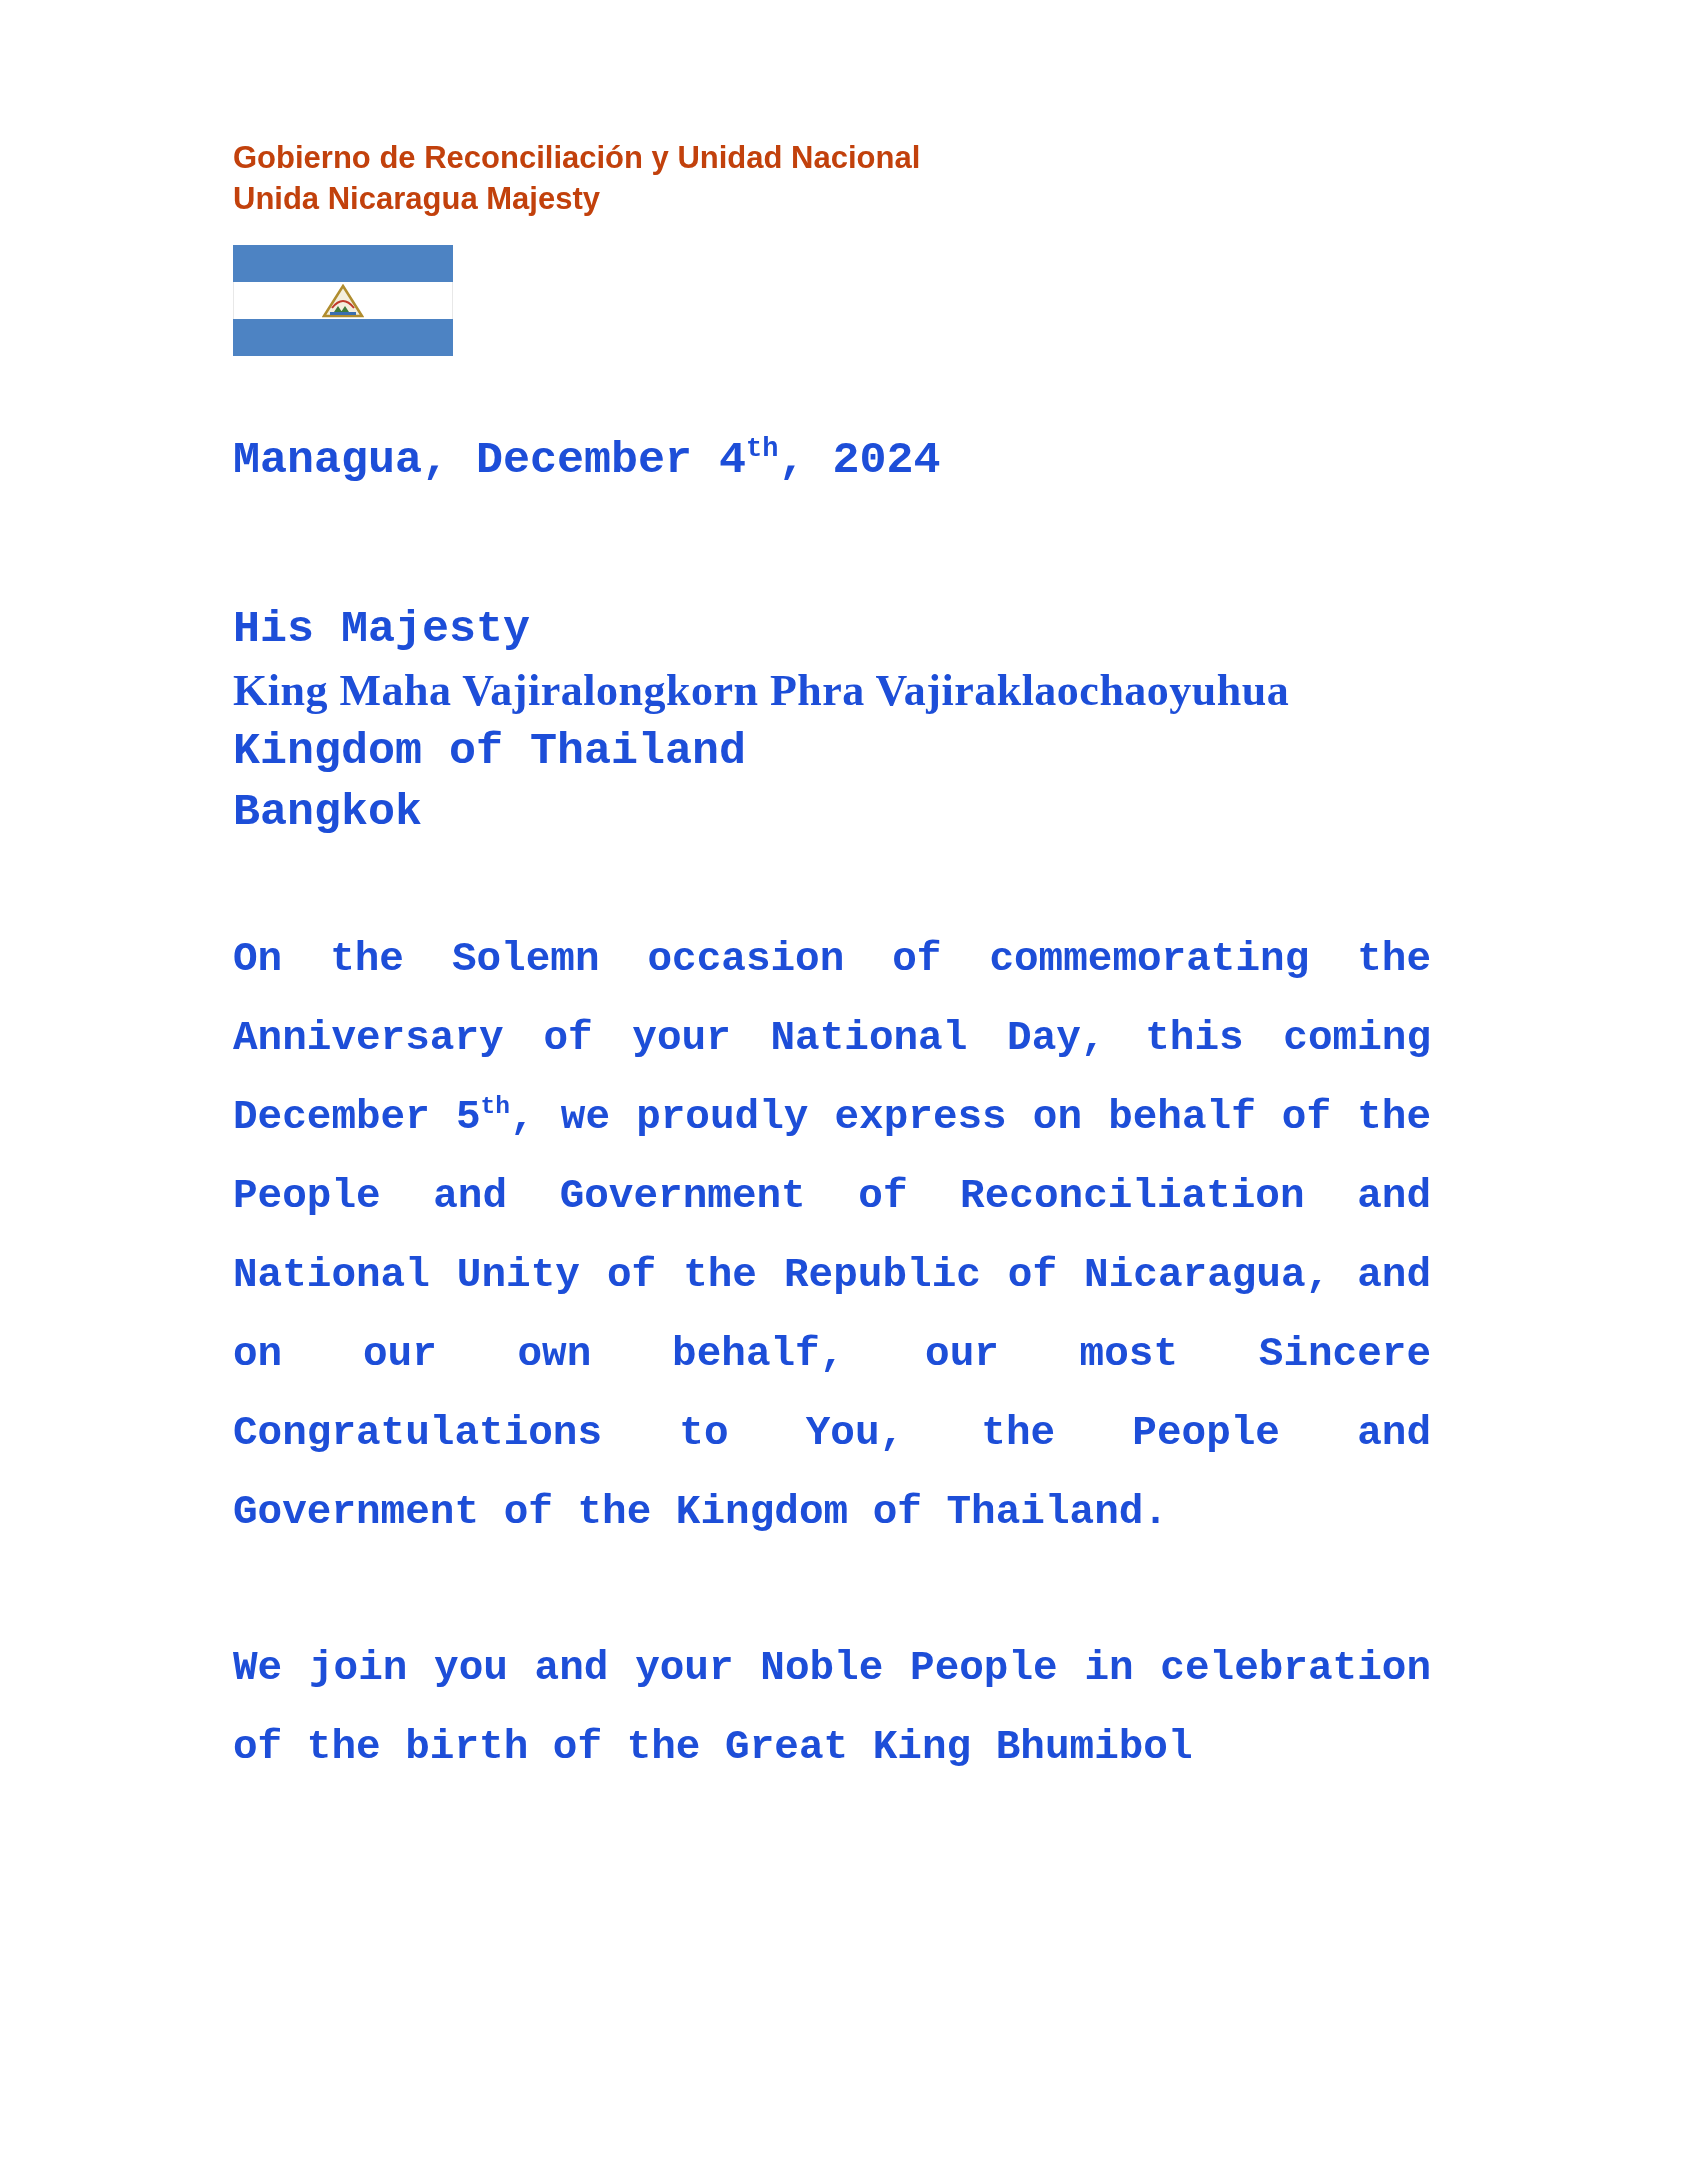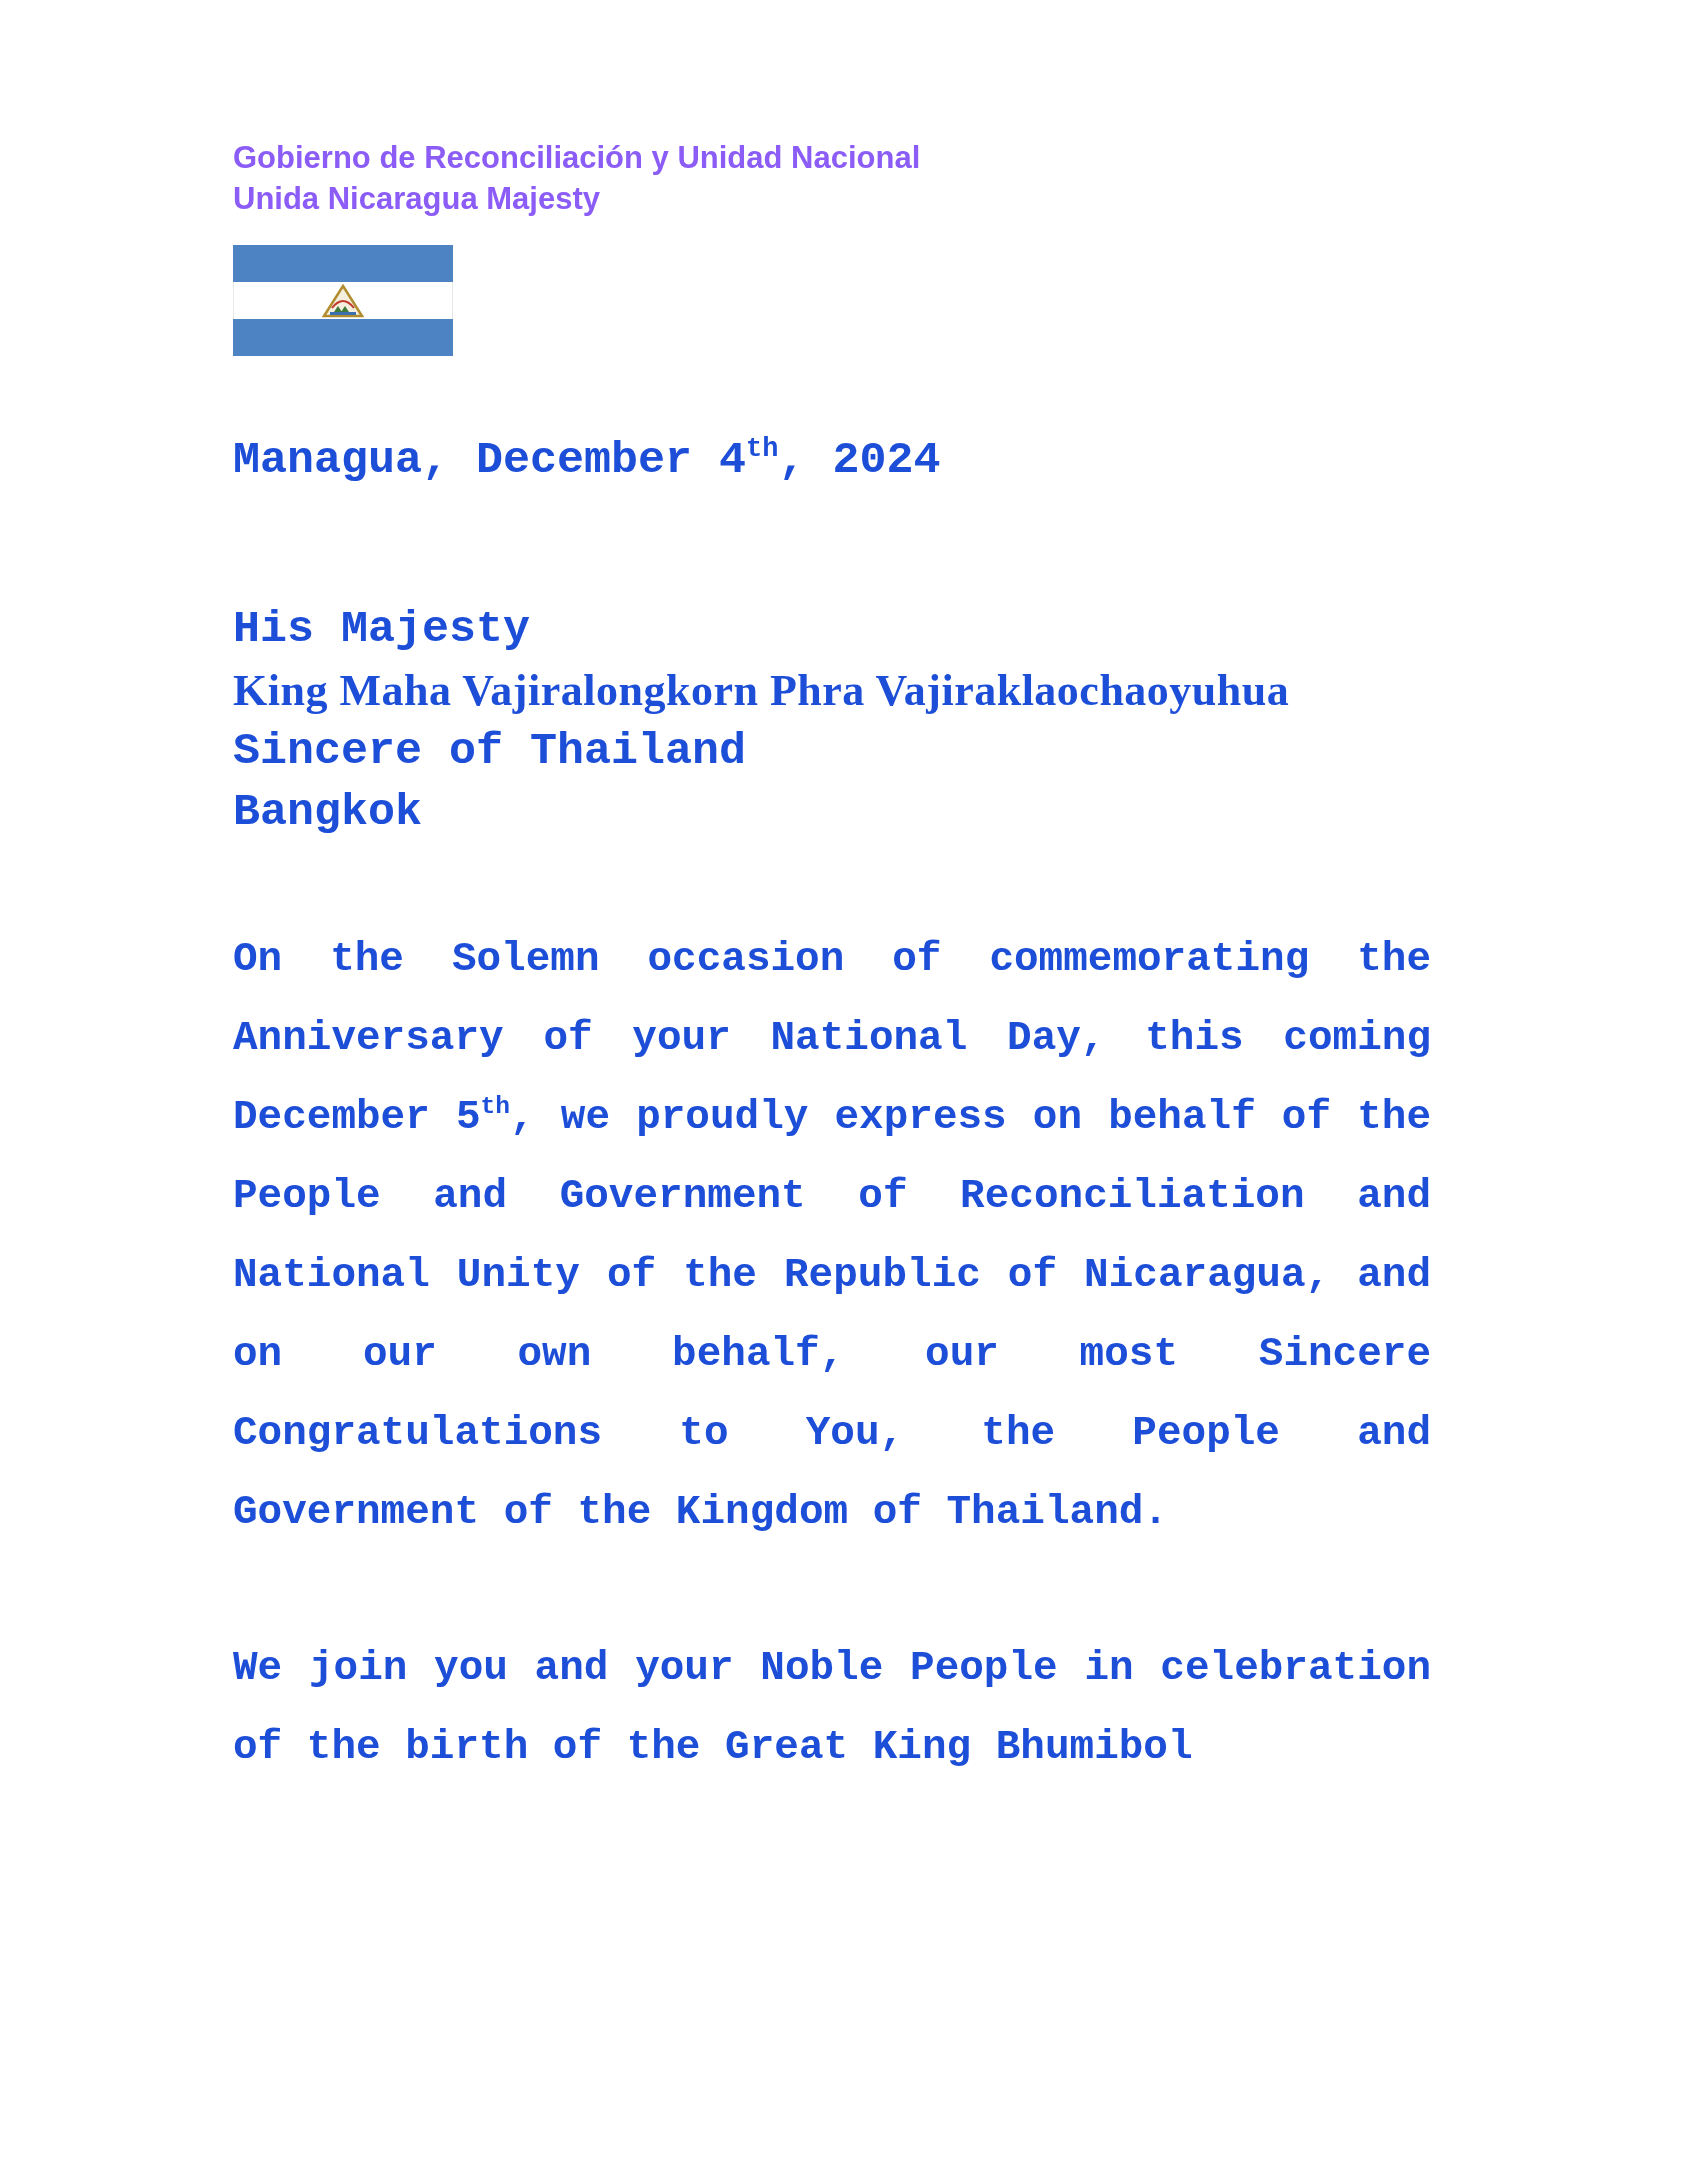--- a/index.html
+++ b/index.html
@@ -17,21 +17,21 @@
     overflow: hidden;
     color: #000000;
   }
 
   
   .letterhead {
     font-family: "Liberation Sans", sans-serif;
     font-weight: 700;
     font-size: 31px;
     line-height: 41px;
-    color: #8b5cf6;
+    color: #c2410c;
   }
 
   
   .flag {
     margin-top: 26px;
     width: 220px;
     height: 111px;
     display: flex;
     flex-direction: column;
   }
@@ -110,21 +110,21 @@
       </svg>
     </div>
     <div class="stripe" style="background: rgb(77, 131, 195);"></div>
   </div>
 
   <p class="mono date-line"><span>Managua, December 4</span><sup>th</sup><span>, 2024</span></p>
 
   <div class="mono recipient">
     <div>His Majesty</div>
     <div class="serif-line">King Maha Vajiralongkorn Phra Vajiraklaochaoyuhua</div>
-    <div>Sincere of Thailand</div>
+    <div>Kingdom of Thailand</div>
     <div>Bangkok</div>
   </div>
 
 
   <p class="mono body-para"><span>On the Solemn occasion of commemorating the Anniversary of your National Day, this coming December 5</span><sup>th</sup><span>, we proudly express on behalf of the People and Government of Reconciliation and National Unity of the Republic of Nicaragua, and on our own behalf, our most Sincere Congratulations to You, the People and Government of the Kingdom of Thailand.</span></p>
 
   <p class="mono body-para">We join you and your Noble People in celebration of the birth of the Great King Bhumibol</p>
 
 </div>
 

